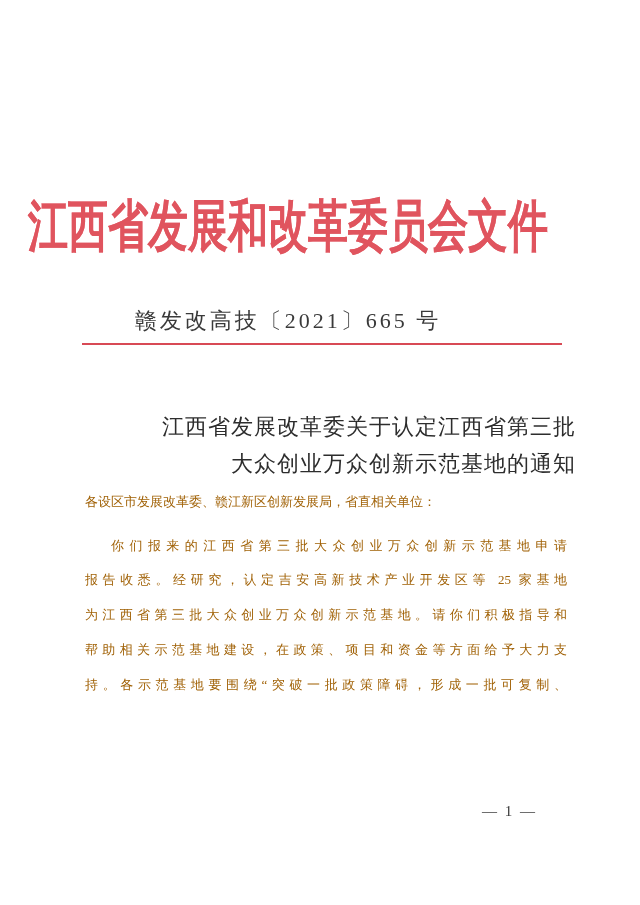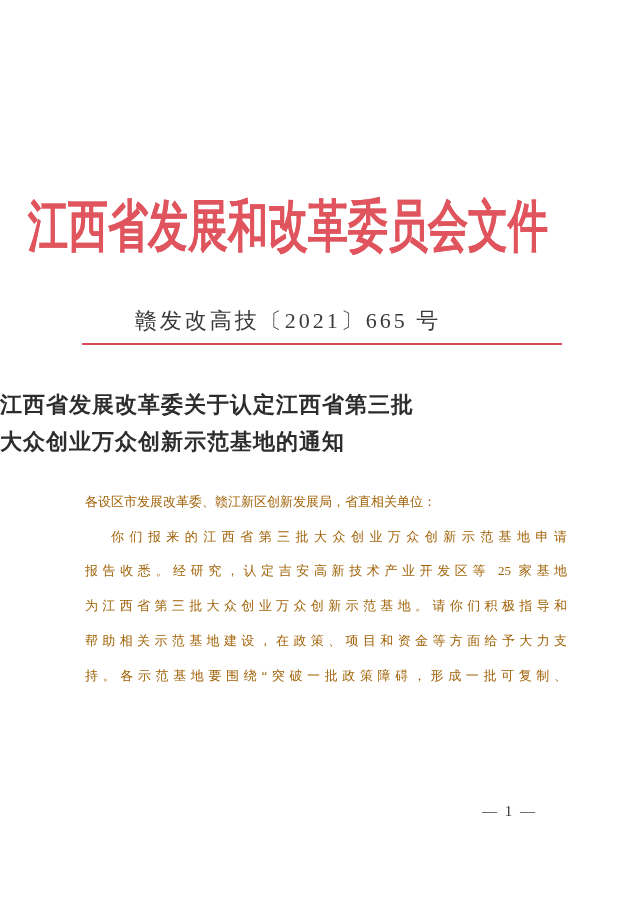--- a/index.html
+++ b/index.html
@@ -43,44 +43,44 @@
   
   .red-rule {
     position: absolute;
     top: 343px; left: 82px;
     width: 480px; height: 2px;
     background: #d84a55;
   }
   
   .doc-title {
     position: absolute;
-    top: 386px; left: 0; width: 100%;
-    text-align: left;
+    top: 408px; left: 0; width: 100%;
+    text-align: right;
     font-size: 22px;
-    font-weight: bold;
+    font-weight: normal;
     color: #2d2d2d;
     line-height: 37px;
     letter-spacing: 1px;
   }
   
   .body-block {
     position: absolute;
     top: 485px; left: 85px;
     width: 482px;
     font-size: 13px;
     color: #a16207;
     line-height: 34.7px;
   }
   .body-line { white-space: nowrap; }
   .jline {
     white-space: normal;
     text-align: justify;
     text-align-last: justify;
   }
-  .indent { text-indent: 2em; }
+  .indent { text-indent: 2em; margin-top: 9px; }
   
   .page-number {
     position: absolute;
     top: 803px; left: 482px;
     font-size: 15px;
     color: #3a3a3a;
     letter-spacing: 2px;
     white-space: nowrap;
   }
   

